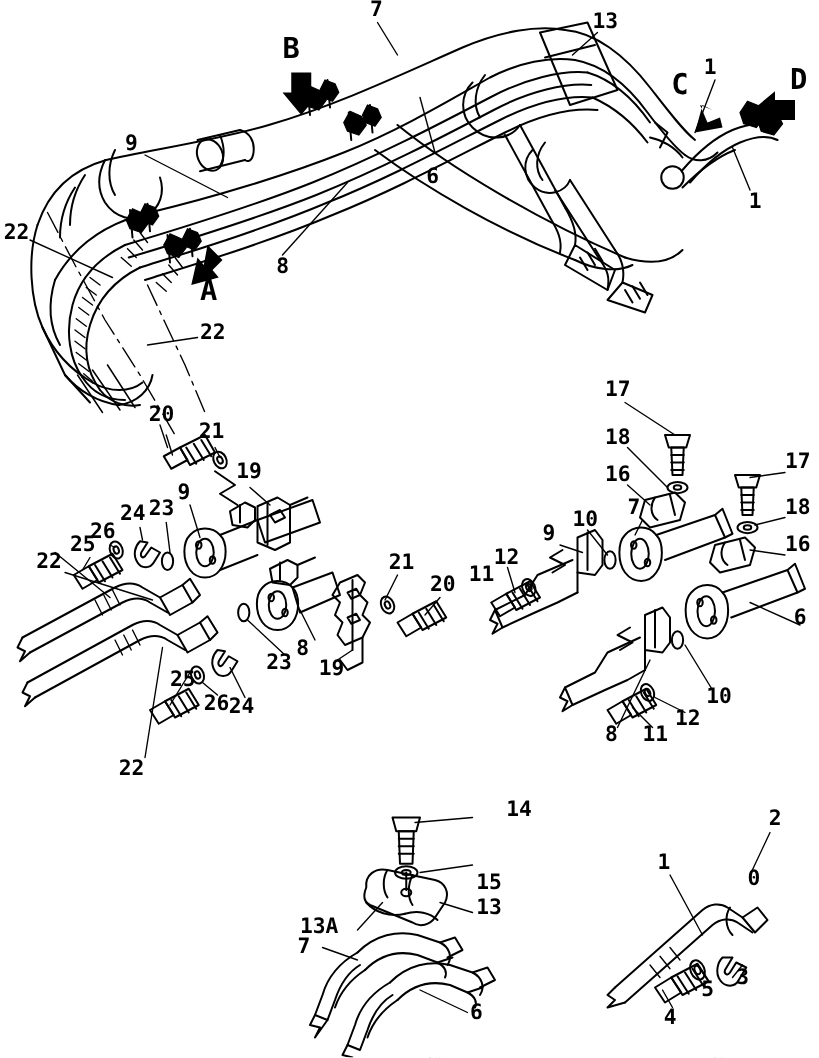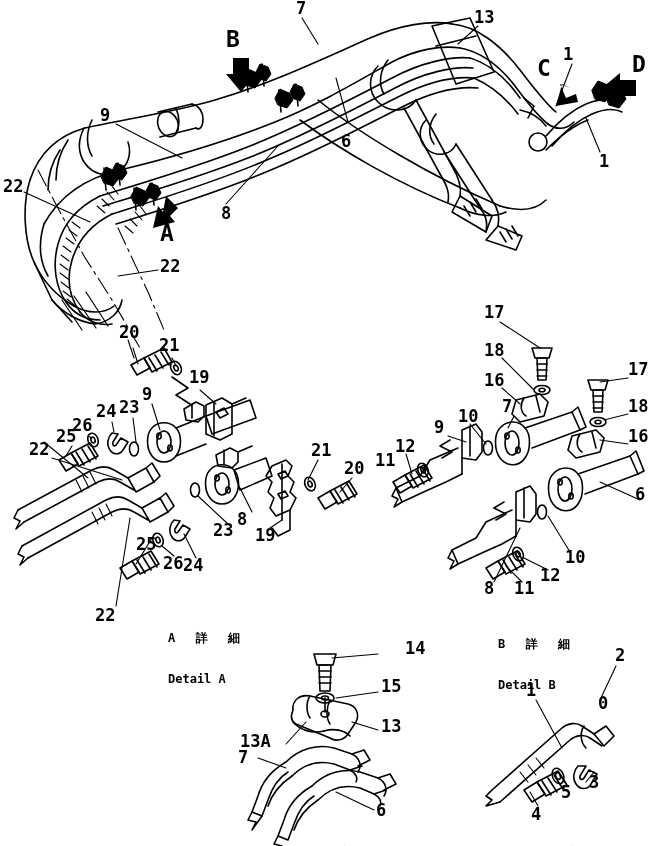--- a/index.html
+++ b/index.html
@@ -480,49 +480,41 @@
   <div class="lbl" style="left:311px; top:442px;">21</div>
   <div class="lbl" style="left:344px; top:460px;">20</div>
   <div class="lbl" style="left:255px; top:527px;">19</div>
   <div class="lbl" style="left:237px; top:511px;">8</div>
   <div class="lbl" style="left:213px; top:522px;">23</div>
   <div class="lbl" style="left:183px; top:557px;">24</div>
   <div class="lbl" style="left:163px; top:555px;">26</div>
   <div class="lbl" style="left:136px; top:536px;">25</div>
   <div class="lbl" style="left:95px;  top:607px;">22</div>
 
-  <div class="cap" style="left:168px; top:604px;">
-    <div class="jp">A  詳  細</div>
-    <div>Detail A</div>
-  </div>
 
   <div class="lbl" style="left:484px; top:304px;">17</div>
   <div class="lbl" style="left:484px; top:342px;">18</div>
   <div class="lbl" style="left:484px; top:372px;">16</div>
   <div class="lbl" style="left:628px; top:361px;">17</div>
   <div class="lbl" style="left:628px; top:398px;">18</div>
   <div class="lbl" style="left:628px; top:428px;">16</div>
   <div class="lbl" style="left:502px; top:398px;">7</div>
   <div class="lbl" style="left:458px; top:408px;">10</div>
   <div class="lbl" style="left:434px; top:419px;">9</div>
   <div class="lbl" style="left:395px; top:438px;">12</div>
   <div class="lbl" style="left:375px; top:452px;">11</div>
   <div class="lbl" style="left:635px; top:486px;">6</div>
   <div class="lbl" style="left:565px; top:549px;">10</div>
   <div class="lbl" style="left:540px; top:567px;">12</div>
   <div class="lbl" style="left:514px; top:580px;">11</div>
   <div class="lbl" style="left:484px; top:580px;">8</div>
 
-  <div class="cap" style="left:498px; top:610px;">
-    <div class="jp">B  詳  細</div>
-    <div>Detail B</div>
-  </div>
 
   <div class="lbl" style="left:381px; top:640px;margin-left:24px;">14</div>
-  <div class="lbl" style="left:381px; top:678px;">15</div>
+  <div class="lbl" style="left:381px; top:698px;">15</div>
   <div class="lbl" style="left:381px; top:718px;">13</div>
   <div class="lbl" style="left:240px; top:733px;">13A</div>
   <div class="lbl" style="left:238px; top:749px;">7</div>
   <div class="lbl" style="left:376px; top:802px;">6</div>
 
   <div class="cap" style="left:315px; top:818px;">
     <div class="jp">C  詳  細</div>
     
   </div>
 

